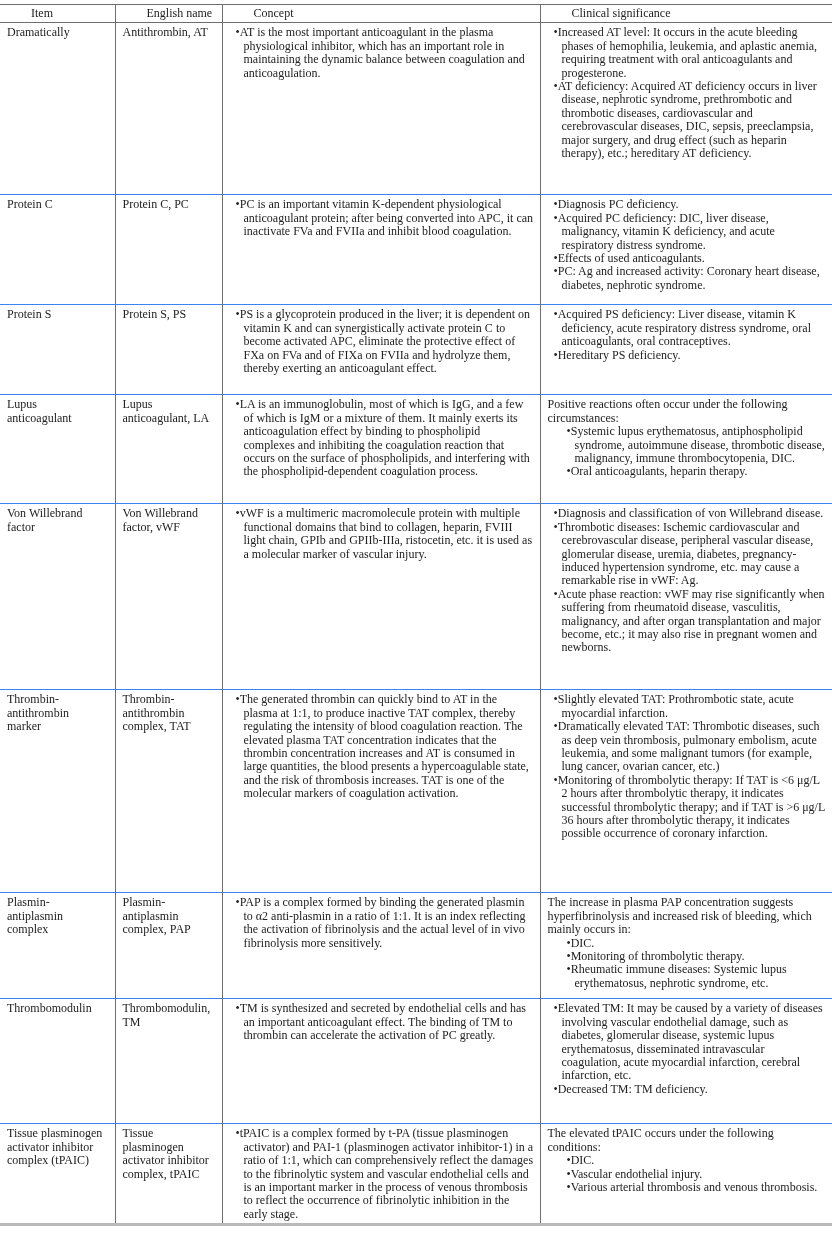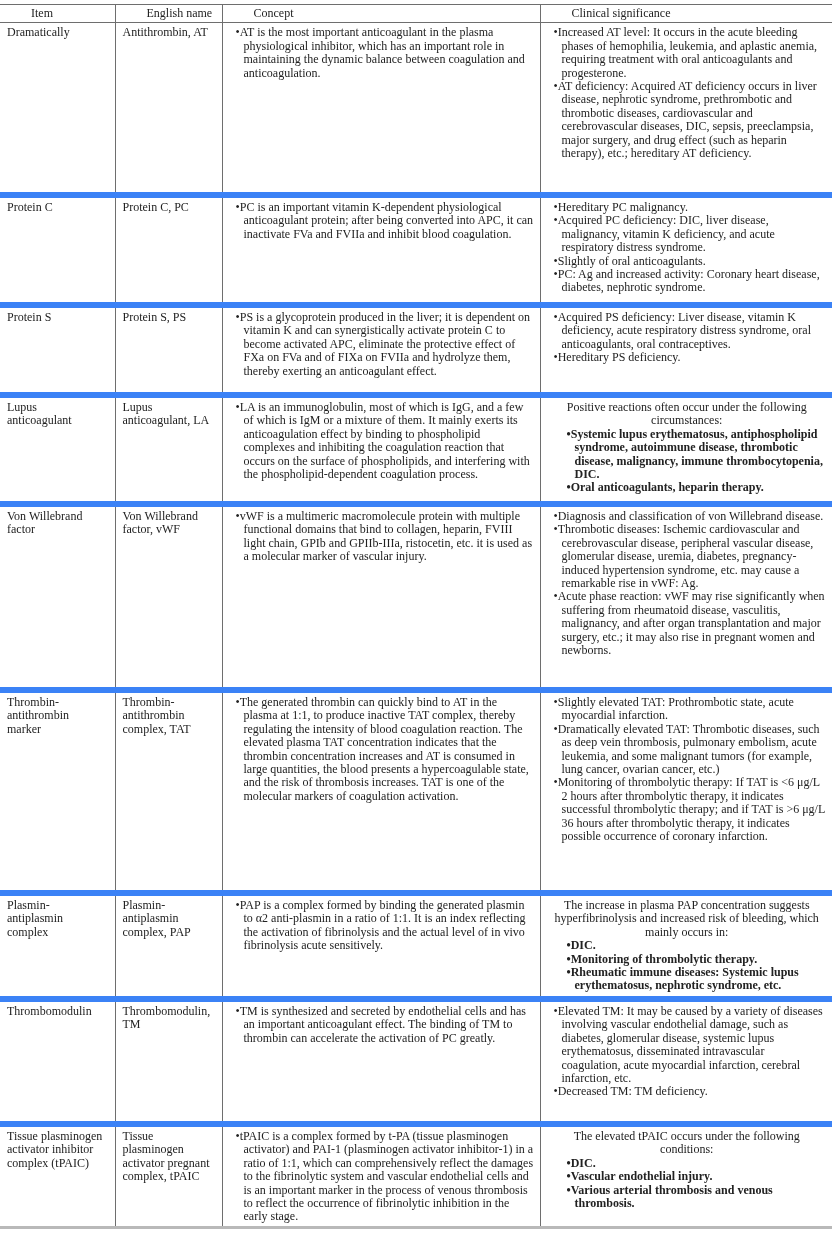--- a/index.html
+++ b/index.html
@@ -34,41 +34,41 @@
   th {
     border-top: 1px solid #6e6e6e;
     border-bottom: 1px solid #6e6e6e;
     height: 13px;
     padding-top: 2px;
     padding-bottom: 2px;
     white-space: nowrap;
     overflow: hidden;
     padding-left: 31px;
   }
-  tbody td { border-top: 6px solid #3b82f6; }
+  tbody td { border-top: 1px solid #3b82f6; }
   tbody tr:first-child td { border-top: none; }
   th + th, td + td { border-left: 1px solid #6e6e6e; }
   td.item-col, td.eng-col { padding-right: 11px; }
   
   tbody tr:nth-child(1) { height: 172px; }
   tbody tr:nth-child(2) { height: 110px; }
   tbody tr:nth-child(3) { height: 90px;  }
   tbody tr:nth-child(4) { height: 109px; margin-top: 44px; }
   tbody tr:nth-child(5) { height: 186px; }
   tbody tr:nth-child(6) { height: 203px; }
   tbody tr:nth-child(7) { height: 106px; }
   tbody tr:nth-child(8) { height: 125px; }
   tbody tr:nth-child(9) { height: 100px; padding-left: 29px; }
   .bullet {
     padding-left: 14px;
     text-indent: -8px;
   }
   .bullet::before { content: "\2022 "; }
-  .bullet.indent { margin-left: 13px; font-weight: bold; }
-  .clinical-intro { padding-left: 0; text-align: center; }
+  .bullet.indent { margin-left: 13px; }
+  .clinical-intro { padding-left: 0; }
 </style>
 </head>
 <body>
 
 <div class="page-wrap">
   <table class="ref-table">
     <colgroup>
       <col class="c1">
         <col class="c2">
         <col class="c3">
@@ -102,23 +102,23 @@
           <td class="item-col">
             <div>Protein C</div>
           </td>
           <td class="eng-col">
             <div>Protein C, PC</div>
           </td>
           <td>
             <div class="bullet">PC is an important vitamin K-dependent physiological anticoagulant protein; after being converted into APC, it can inactivate FVa and FVIIa and inhibit blood coagulation.</div>
           </td>
           <td>
-            <div class="bullet">Hereditary PC malignancy.</div>
+            <div class="bullet">Diagnosis PC deficiency.</div>
             <div class="bullet">Acquired PC deficiency: DIC, liver disease, malignancy, vitamin K deficiency, and acute respiratory distress syndrome.</div>
-            <div class="bullet">Slightly of oral anticoagulants.</div>
+            <div class="bullet">Effects of used anticoagulants.</div>
             <div class="bullet">PC: Ag and increased activity: Coronary heart disease, diabetes, nephrotic syndrome.</div>
           </td>
         </tr>
         <tr>
           <td class="item-col">
             <div>Protein S</div>
           </td>
           <td class="eng-col">
             <div>Protein S, PS</div>
           </td>
@@ -152,21 +152,21 @@
           </td>
           <td class="eng-col">
             <div>Von Willebrand factor, vWF</div>
           </td>
           <td>
             <div class="bullet">vWF is a multimeric macromolecule protein with multiple functional domains that bind to collagen, heparin, FVIII light chain, GPIb and GPIIb-IIIa, ristocetin, etc. it is used as a molecular marker of vascular injury.</div>
           </td>
           <td>
             <div class="bullet">Diagnosis and classification of von Willebrand disease.</div>
             <div class="bullet">Thrombotic diseases: Ischemic cardiovascular and cerebrovascular disease, peripheral vascular disease, glomerular disease, uremia, diabetes, pregnancy-induced hypertension syndrome, etc. may cause a remarkable rise in vWF: Ag.</div>
-            <div class="bullet">Acute phase reaction: vWF may rise significantly when suffering from rheumatoid disease, vasculitis, malignancy, and after organ transplantation and major surgery, etc.; it may also rise in pregnant women and newborns.</div>
+            <div class="bullet">Acute phase reaction: vWF may rise significantly when suffering from rheumatoid disease, vasculitis, malignancy, and after organ transplantation and major become, etc.; it may also rise in pregnant women and newborns.</div>
           </td>
         </tr>
         <tr>
           <td class="item-col">
             <div>Thrombin-antithrombin marker</div>
           </td>
           <td class="eng-col">
             <div>Thrombin-antithrombin complex, TAT</div>
           </td>
           <td>
@@ -179,21 +179,21 @@
           </td>
         </tr>
         <tr>
           <td class="item-col">
             <div>Plasmin-antiplasmin complex</div>
           </td>
           <td class="eng-col">
             <div>Plasmin-antiplasmin complex, PAP</div>
           </td>
           <td>
-            <div class="bullet">PAP is a complex formed by binding the generated plasmin to α2 anti-plasmin in a ratio of 1:1. It is an index reflecting the activation of fibrinolysis and the actual level of in vivo fibrinolysis acute sensitively.</div>
+            <div class="bullet">PAP is a complex formed by binding the generated plasmin to α2 anti-plasmin in a ratio of 1:1. It is an index reflecting the activation of fibrinolysis and the actual level of in vivo fibrinolysis more sensitively.</div>
           </td>
           <td>
             <div class="clinical-intro">The increase in plasma PAP concentration suggests hyperfibrinolysis and increased risk of bleeding, which mainly occurs in:</div>
             <div class="bullet indent">DIC.</div>
             <div class="bullet indent">Monitoring of thrombolytic therapy.</div>
             <div class="bullet indent">Rheumatic immune diseases: Systemic lupus erythematosus, nephrotic syndrome, etc.</div>
           </td>
         </tr>
         <tr>
           <td class="item-col">
@@ -208,21 +208,21 @@
           <td>
             <div class="bullet">Elevated TM: It may be caused by a variety of diseases involving vascular endothelial damage, such as diabetes, glomerular disease, systemic lupus erythematosus, disseminated intravascular coagulation, acute myocardial infarction, cerebral infarction, etc.</div>
             <div class="bullet">Decreased TM: TM deficiency.</div>
           </td>
         </tr>
         <tr>
           <td class="item-col">
             <div>Tissue plasminogen activator inhibitor complex (tPAIC)</div>
           </td>
           <td class="eng-col">
-            <div>Tissue plasminogen activator pregnant complex, tPAIC</div>
+            <div>Tissue plasminogen activator inhibitor complex, tPAIC</div>
           </td>
           <td>
             <div class="bullet">tPAIC is a complex formed by t-PA (tissue plasminogen activator) and PAI-1 (plasminogen activator inhibitor-1) in a ratio of 1:1, which can comprehensively reflect the damages to the fibrinolytic system and vascular endothelial cells and is an important marker in the process of venous thrombosis to reflect the occurrence of fibrinolytic inhibition in the early stage.</div>
           </td>
           <td>
             <div class="clinical-intro">The elevated tPAIC occurs under the following conditions:</div>
             <div class="bullet indent">DIC.</div>
             <div class="bullet indent">Vascular endothelial injury.</div>
             <div class="bullet indent">Various arterial thrombosis and venous thrombosis.</div>
           </td>

